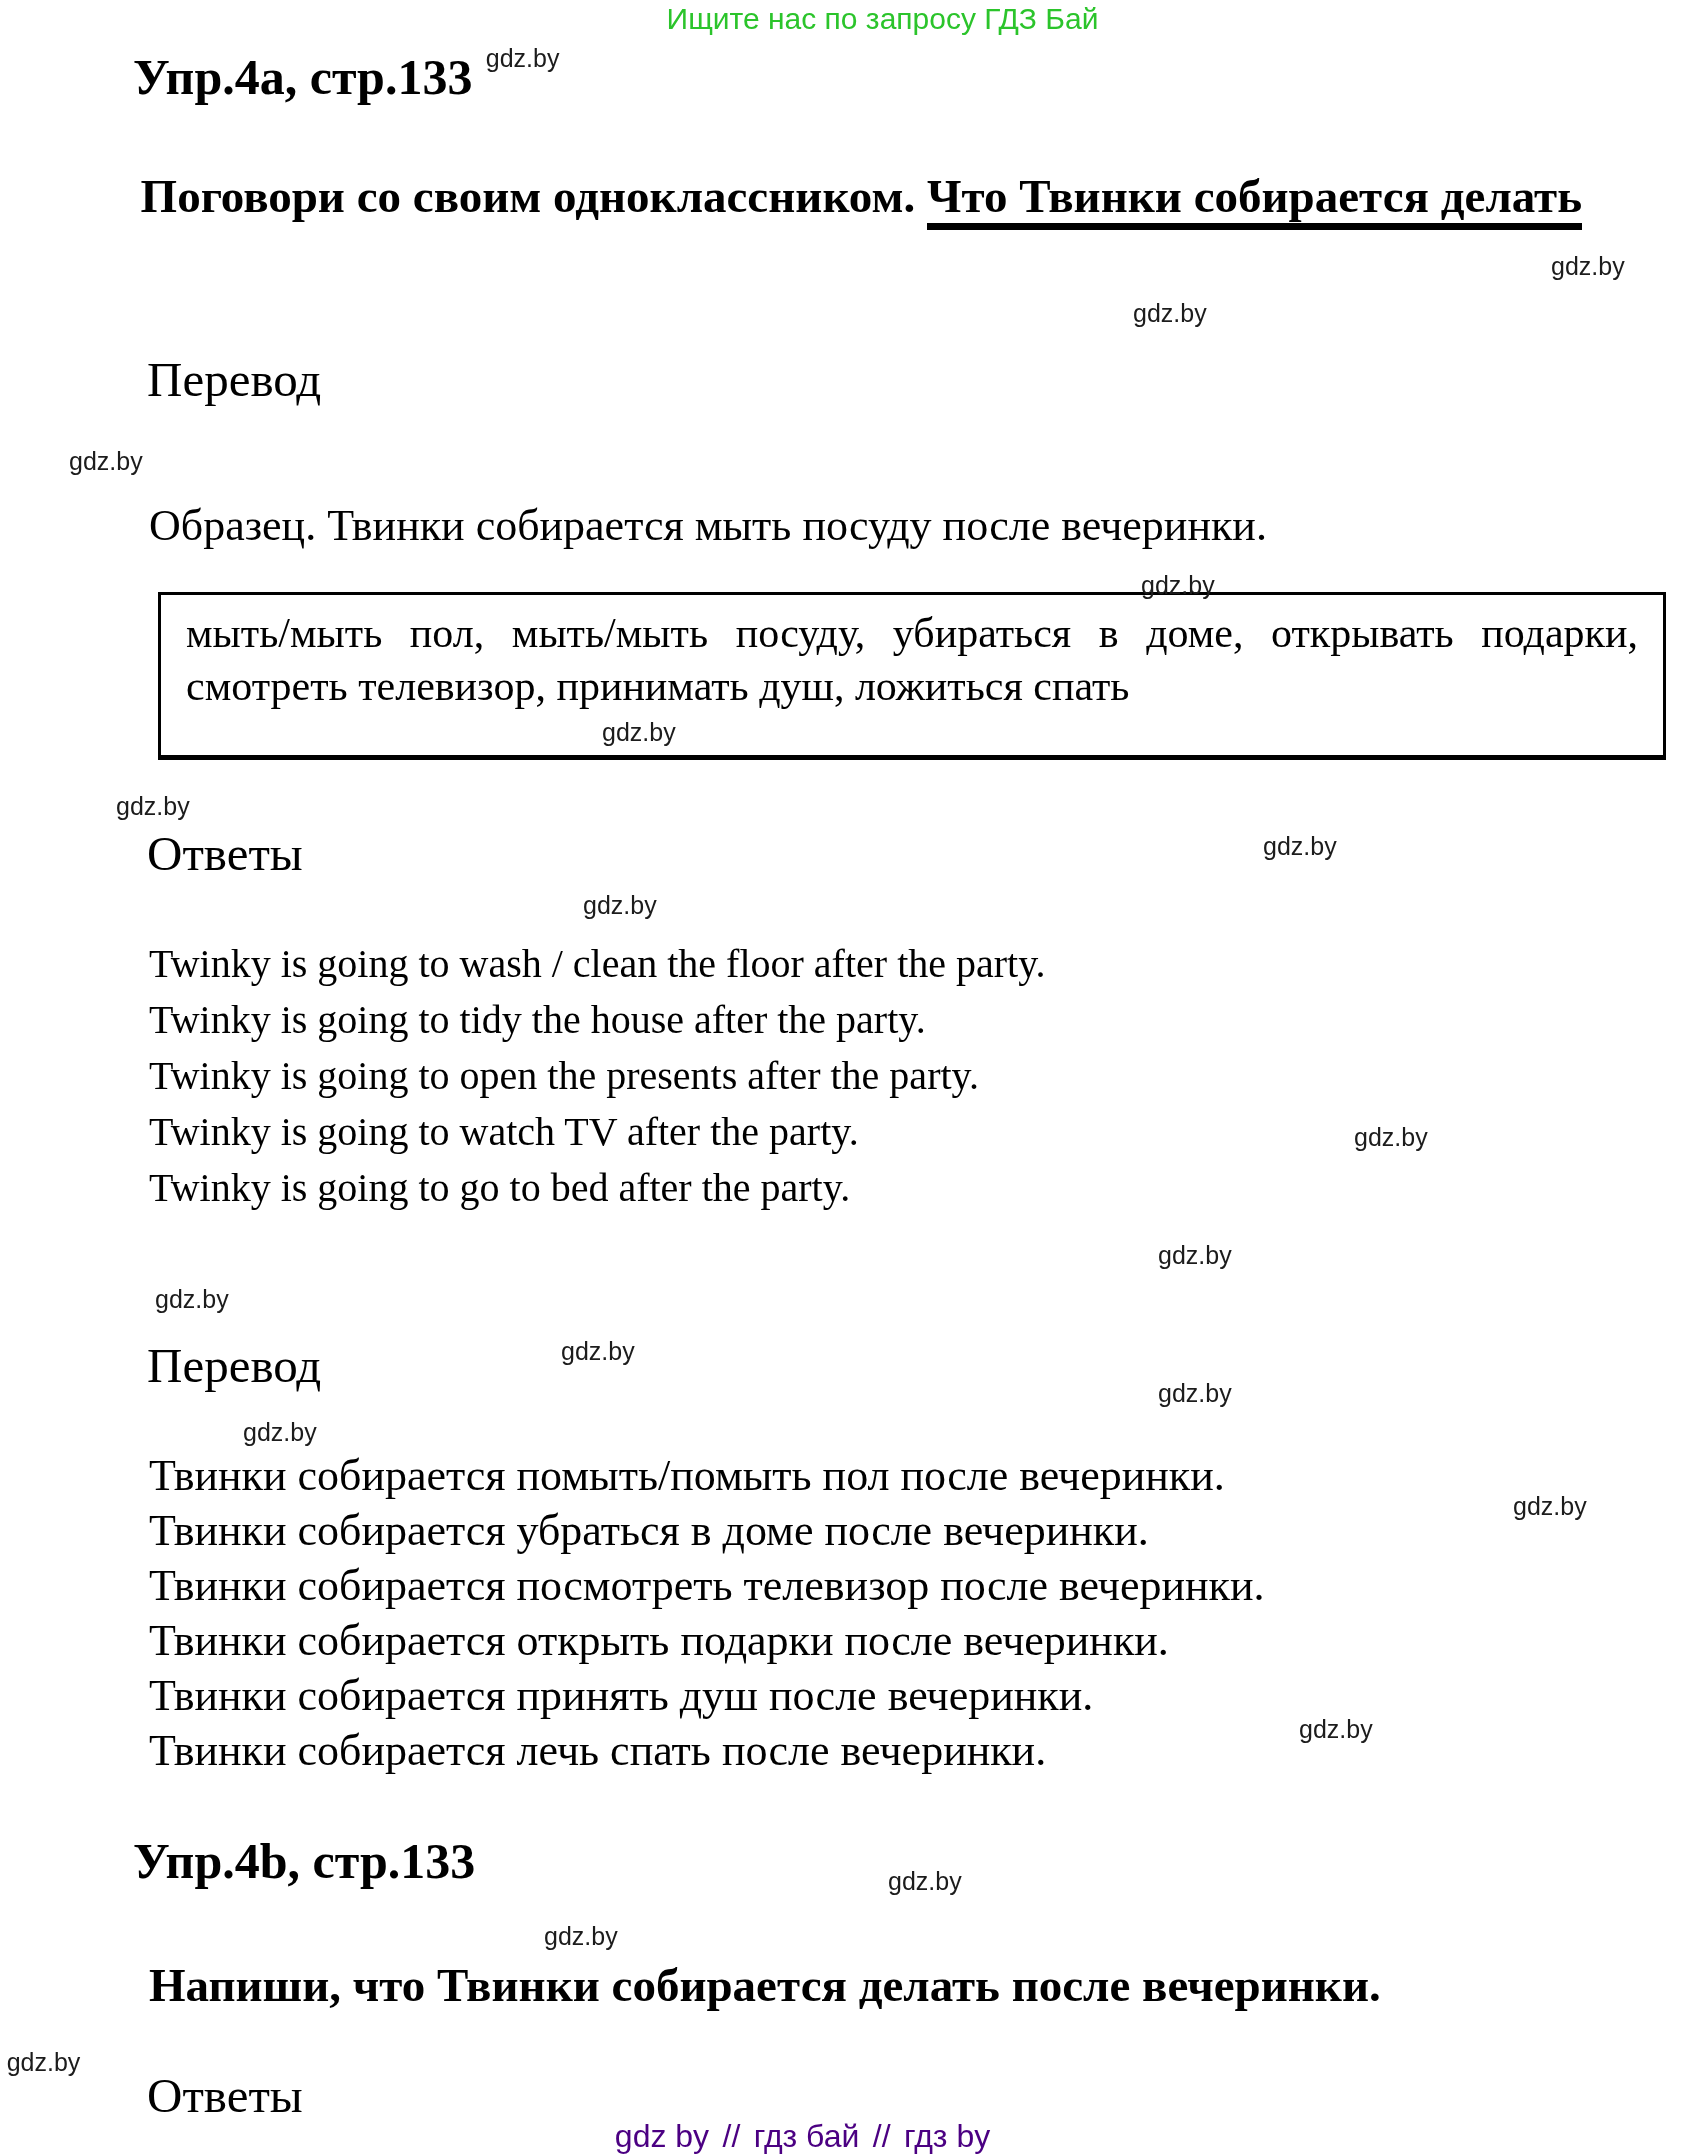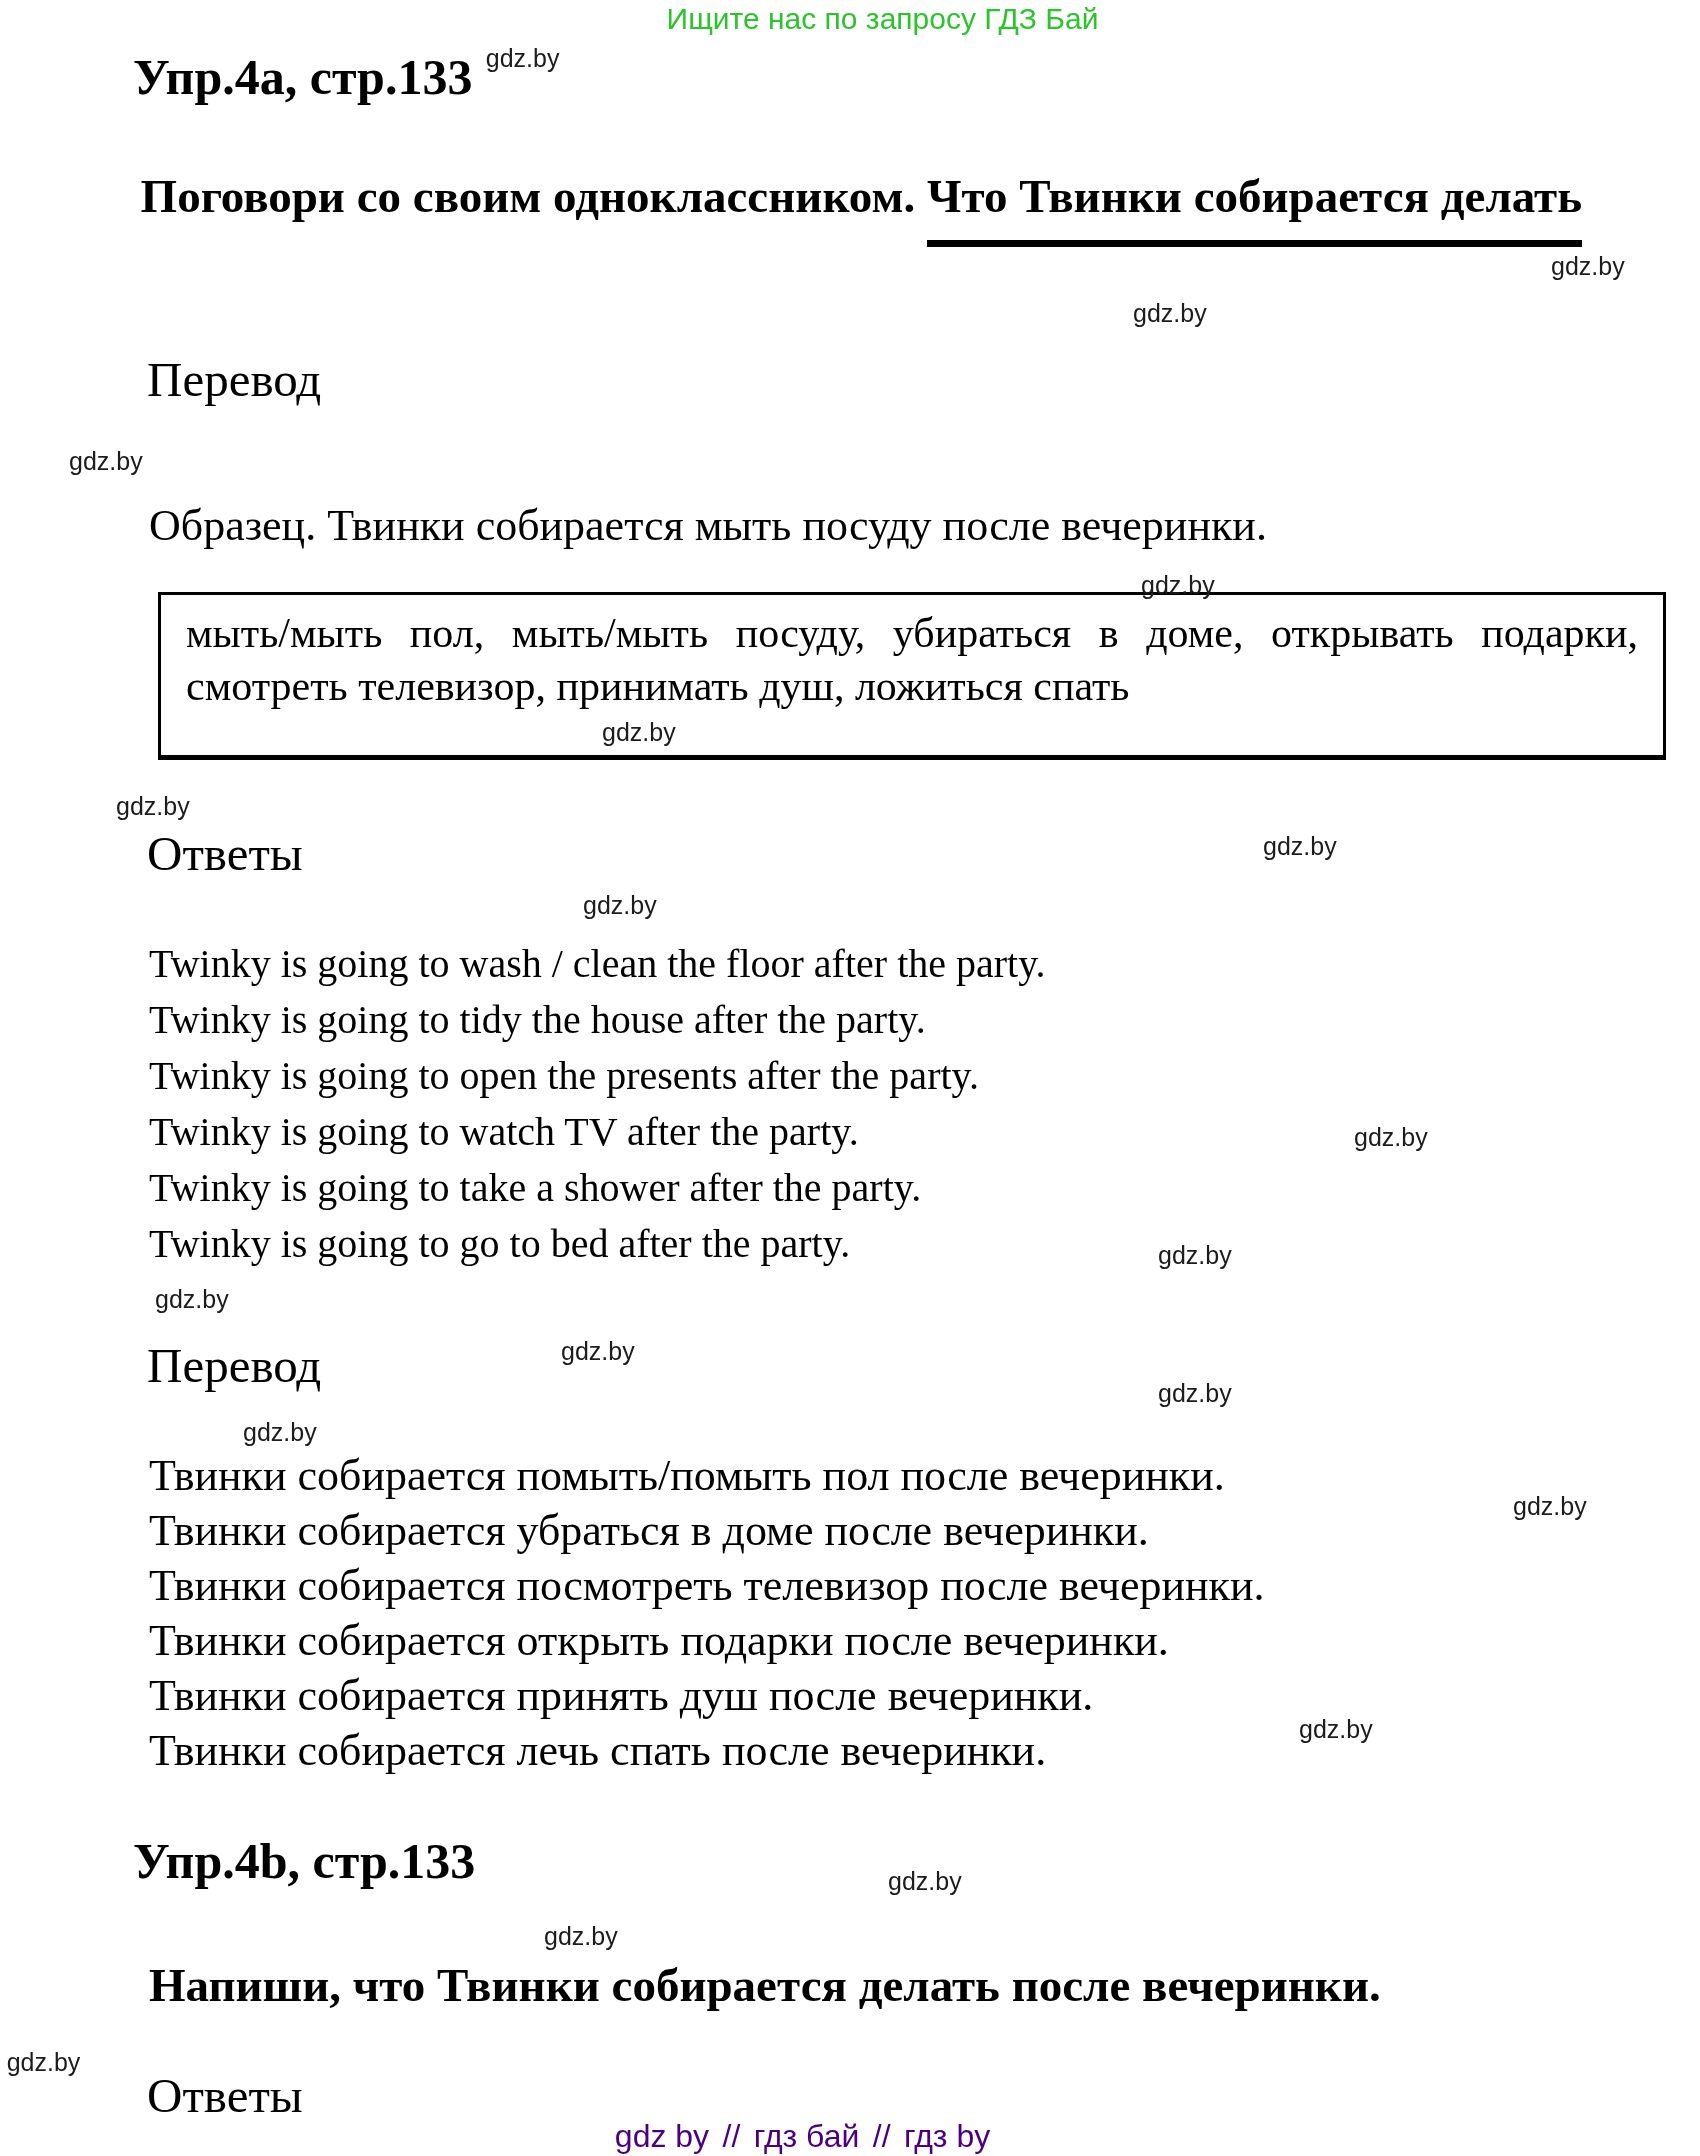--- a/index.html
+++ b/index.html
@@ -39,21 +39,21 @@
   #title4b{top:1832px;left:101px;}
   .section-label{font-size:49px;font-weight:normal;white-space:nowrap;}
   #perevod1{top:351px;left:115px;}
   #otvety1{top:825px;left:115px;}
   #perevod2{top:1337px;left:115px;}
   #otvety2{top:2067px;left:115px;}
   
   #task4a{top:164px;left:12.6px;width:1682px;font-size:47px;font-weight:bold;line-height:65px;}
   #task4a .l1{padding-left:96px;white-space:nowrap;}
   #task4a .l2{white-space:nowrap;}
-  .underl{border-bottom:7.6px solid #000;padding-bottom:18px;}
+  .underl{border-bottom:7.6px solid #000;padding-bottom:1px;}
   #task4a .l2 .underl{
     display:inline-block;transform:scaleX(0.76);transform-origin:0 50%;
     padding-bottom:1.7px;
   }
   
   #sample{top:500px;left:117px;font-size:44px;white-space:nowrap;text-align:right;}
   
   #wordbox{
     top:592px;left:126px;width:1508px;height:168px;box-sizing:border-box;
     border:3.4px solid #000;border-bottom-width:5.9px;
@@ -112,21 +112,20 @@
 <div class="abs" id="wordbox">мыть/мыть пол, мыть/мыть посуду, убираться в доме, открывать подарки, смотреть телевизор, принимать душ, ложиться спать</div>
 
 <div class="abs section-label" id="otvety1">Ответы</div>
 
 <div class="abs answers" id="answersEn">
 
 <div class="line">Twinky is going to wash / clean the floor after the party.</div>
     <div class="line">Twinky is going to tidy the house after the party.</div>
     <div class="line">Twinky is going to open the presents after the party.</div>
     <div class="line">Twinky is going to watch TV after the party.</div>
-    <div class="line">Twinky is going to take a shower after the party.</div>
     <div class="line">Twinky is going to go to bed after the party.</div>
   </div>
 
 <div class="abs section-label" id="perevod2">Перевод</div>
 
 <div class="abs answers" id="answersRu">
 
 <div class="line">Твинки собирается помыть/помыть пол после вечеринки.</div>
     <div class="line">Твинки собирается убраться в доме после вечеринки.</div>
     <div class="line">Твинки собирается посмотреть телевизор после вечеринки.</div>

